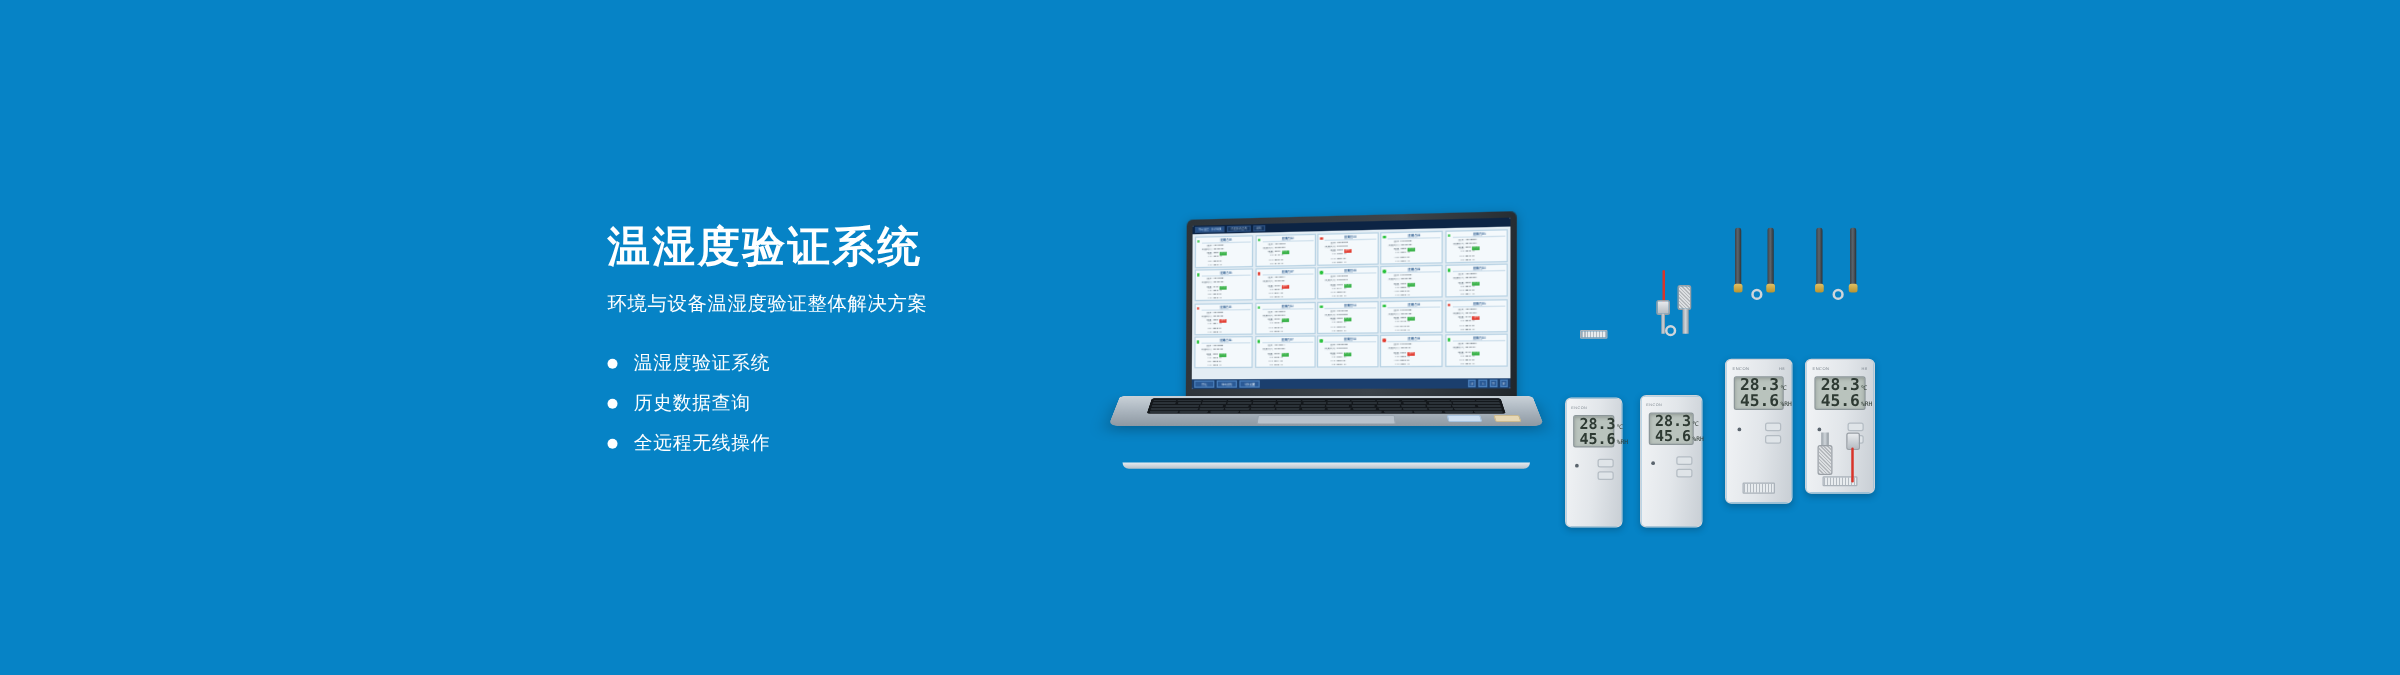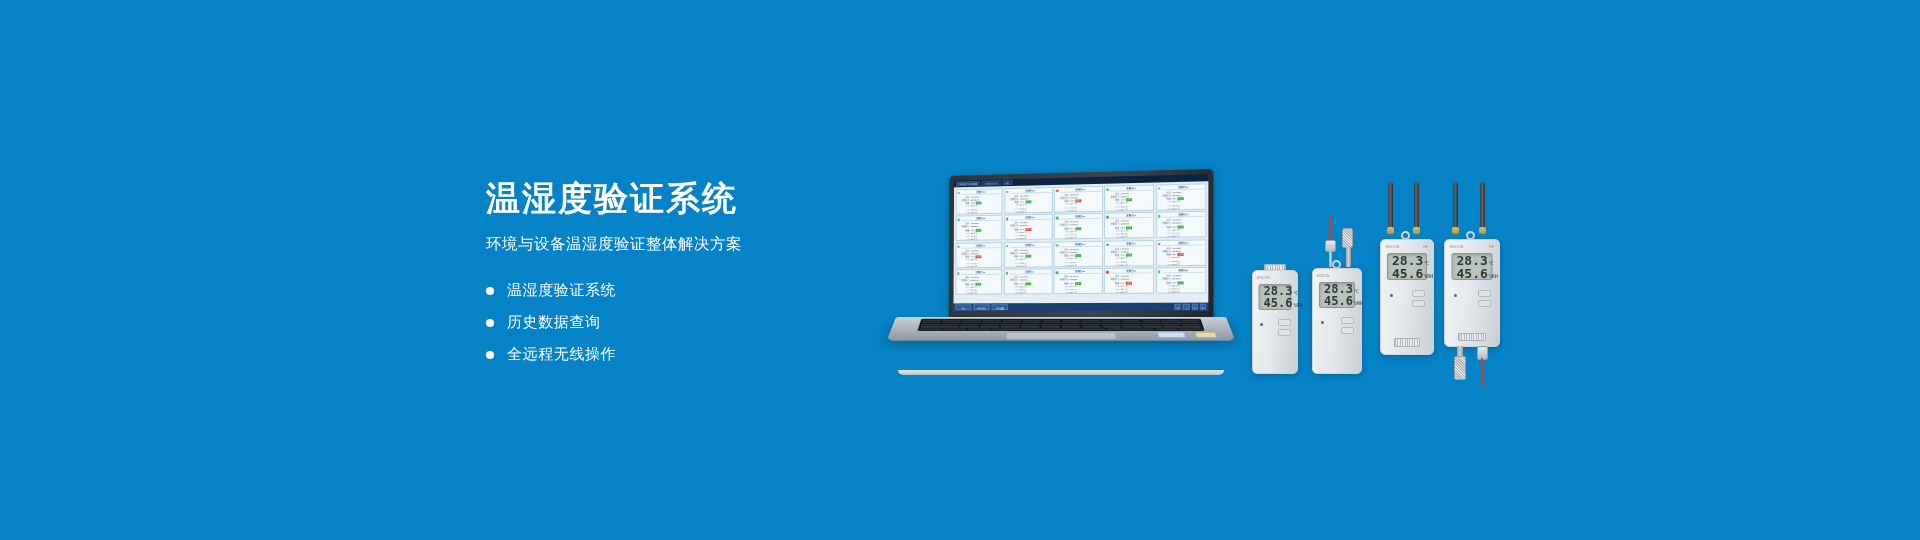--- a/index.html
+++ b/index.html
@@ -233,20 +233,21 @@
   }
 
   
   .device { position:absolute; }
   .dbody {
     background:linear-gradient(95deg,#f2f4f6 0%,#e2e6ea 52%,#c9cfd5 100%);
     border-radius:5px;
     box-shadow:0 2px 6px rgba(0,0,0,.22);
     position:relative;
     border:1px solid #cdd3d9;
+    margin-top:48px;
   }
   .dlogo {
     position:absolute; top:5px;
     width:100%;
     display:flex; justify-content:space-between;
     padding:0 6px;
     font-size:3.6px;
     color:#7b848c;
     letter-spacing:.4px;
   }

